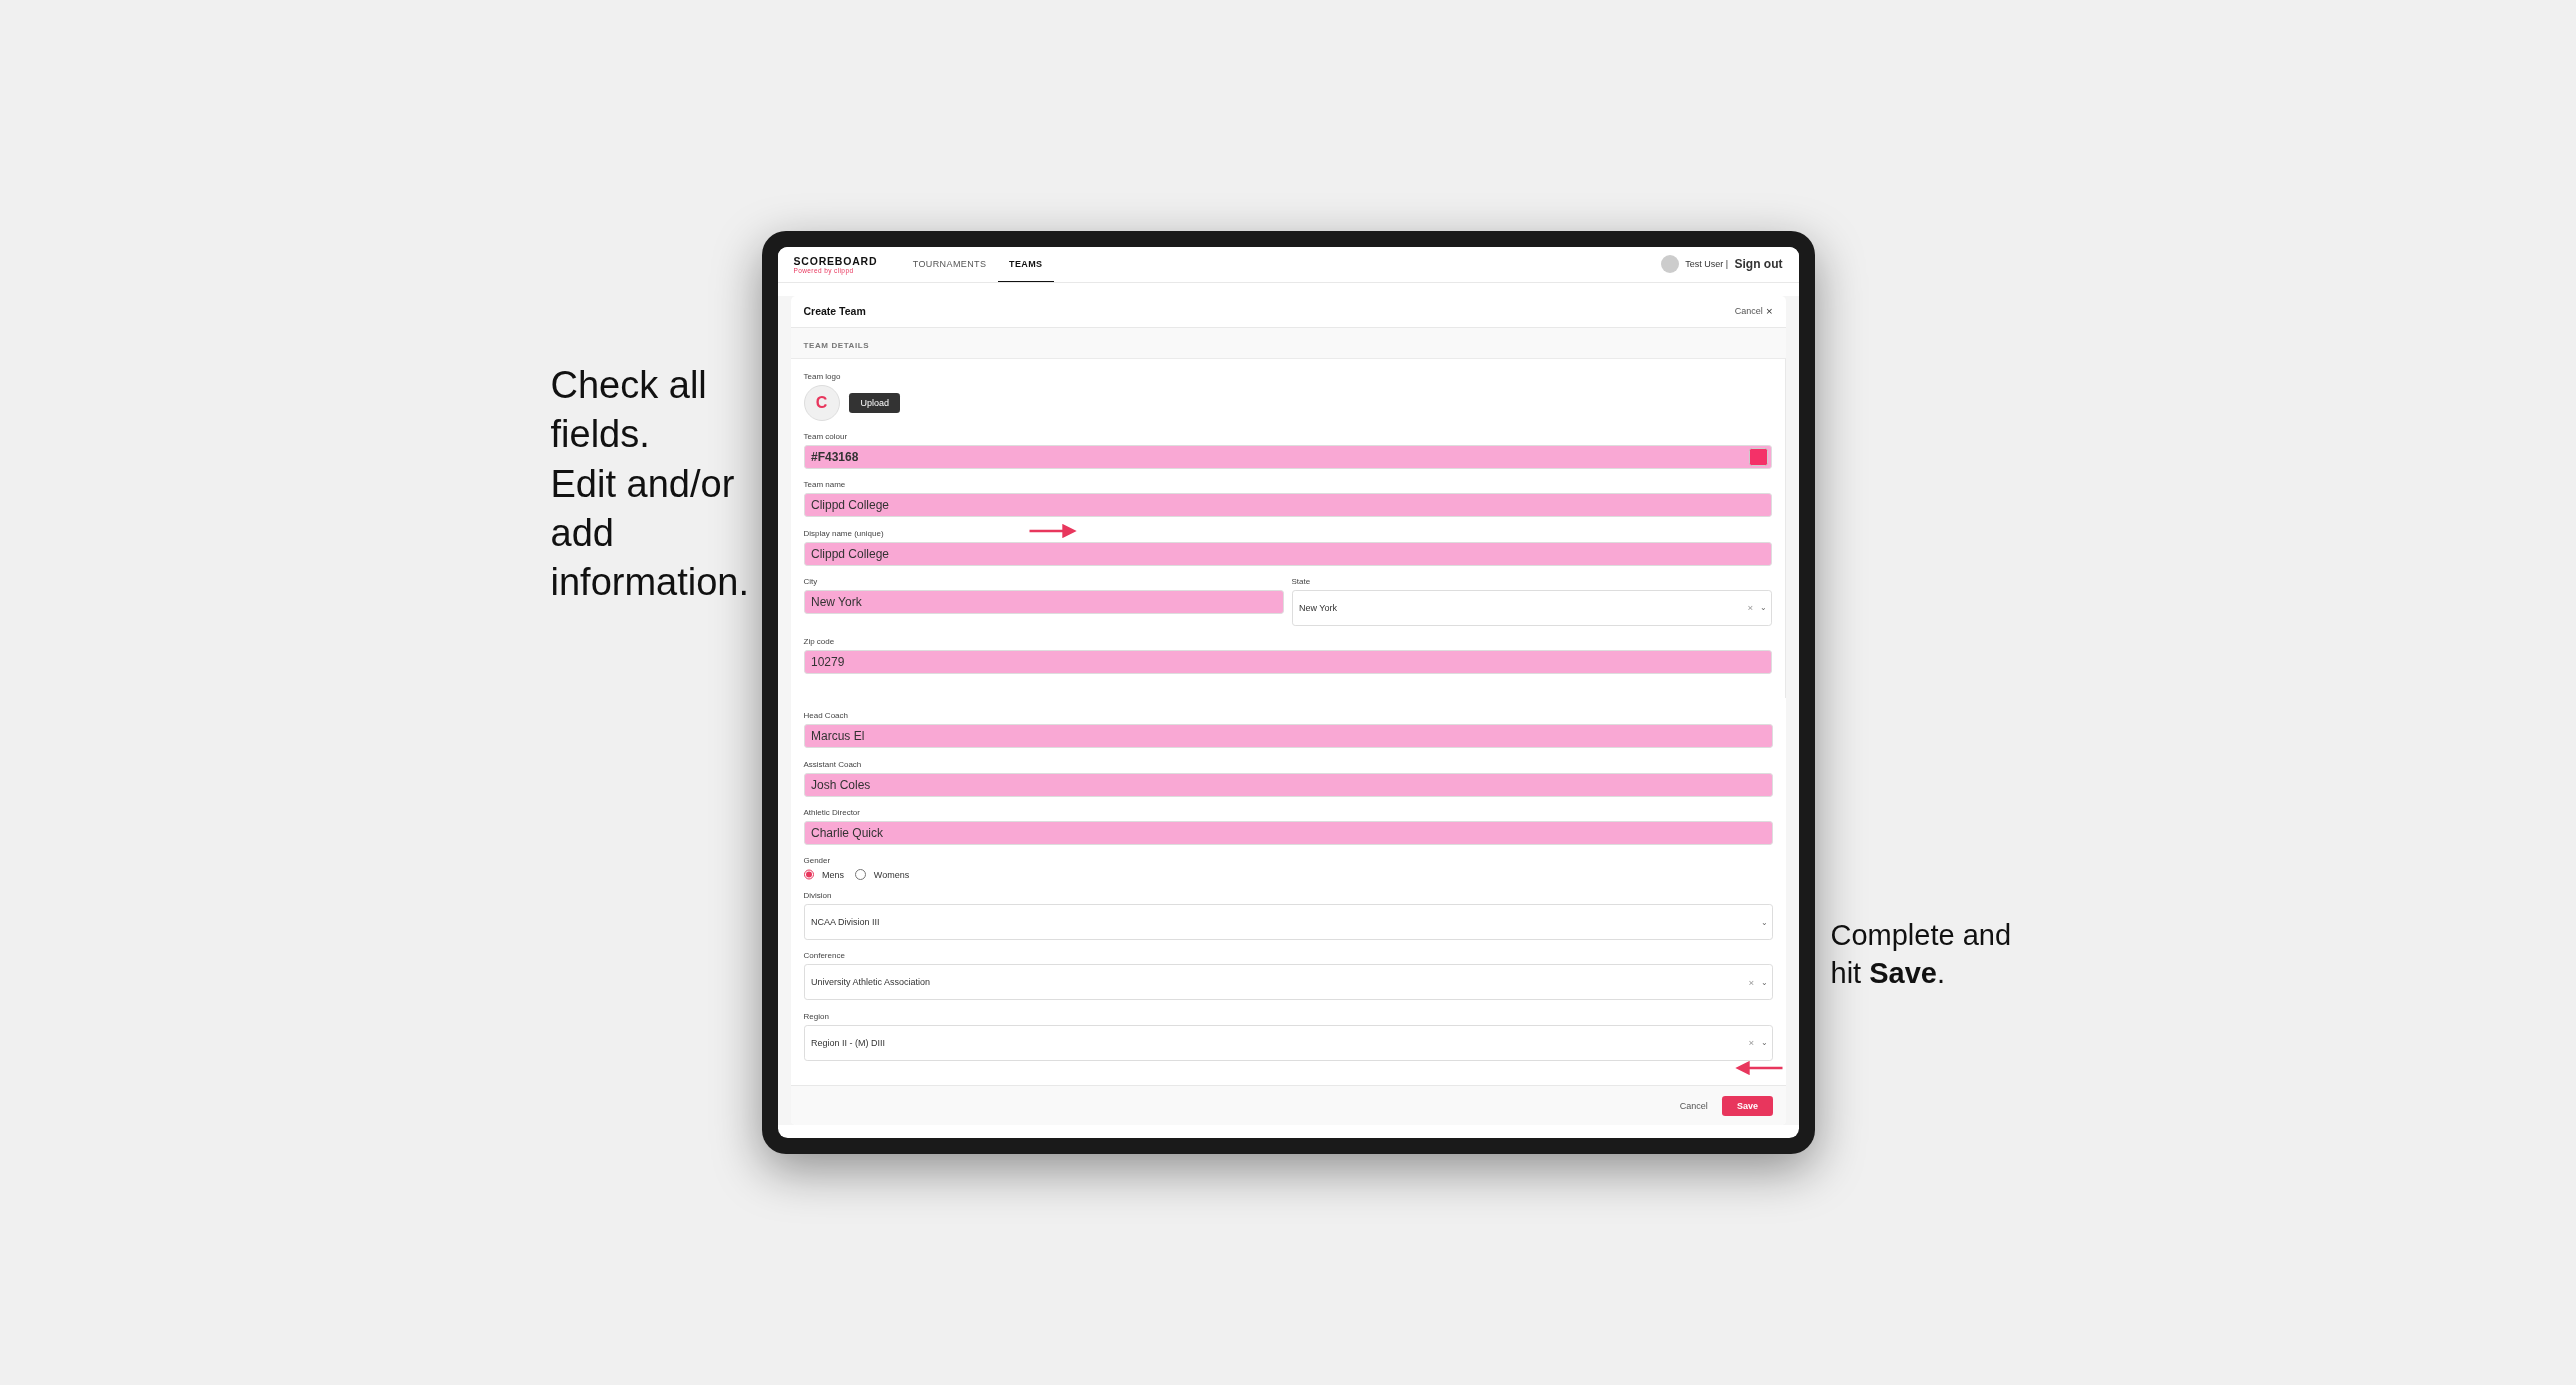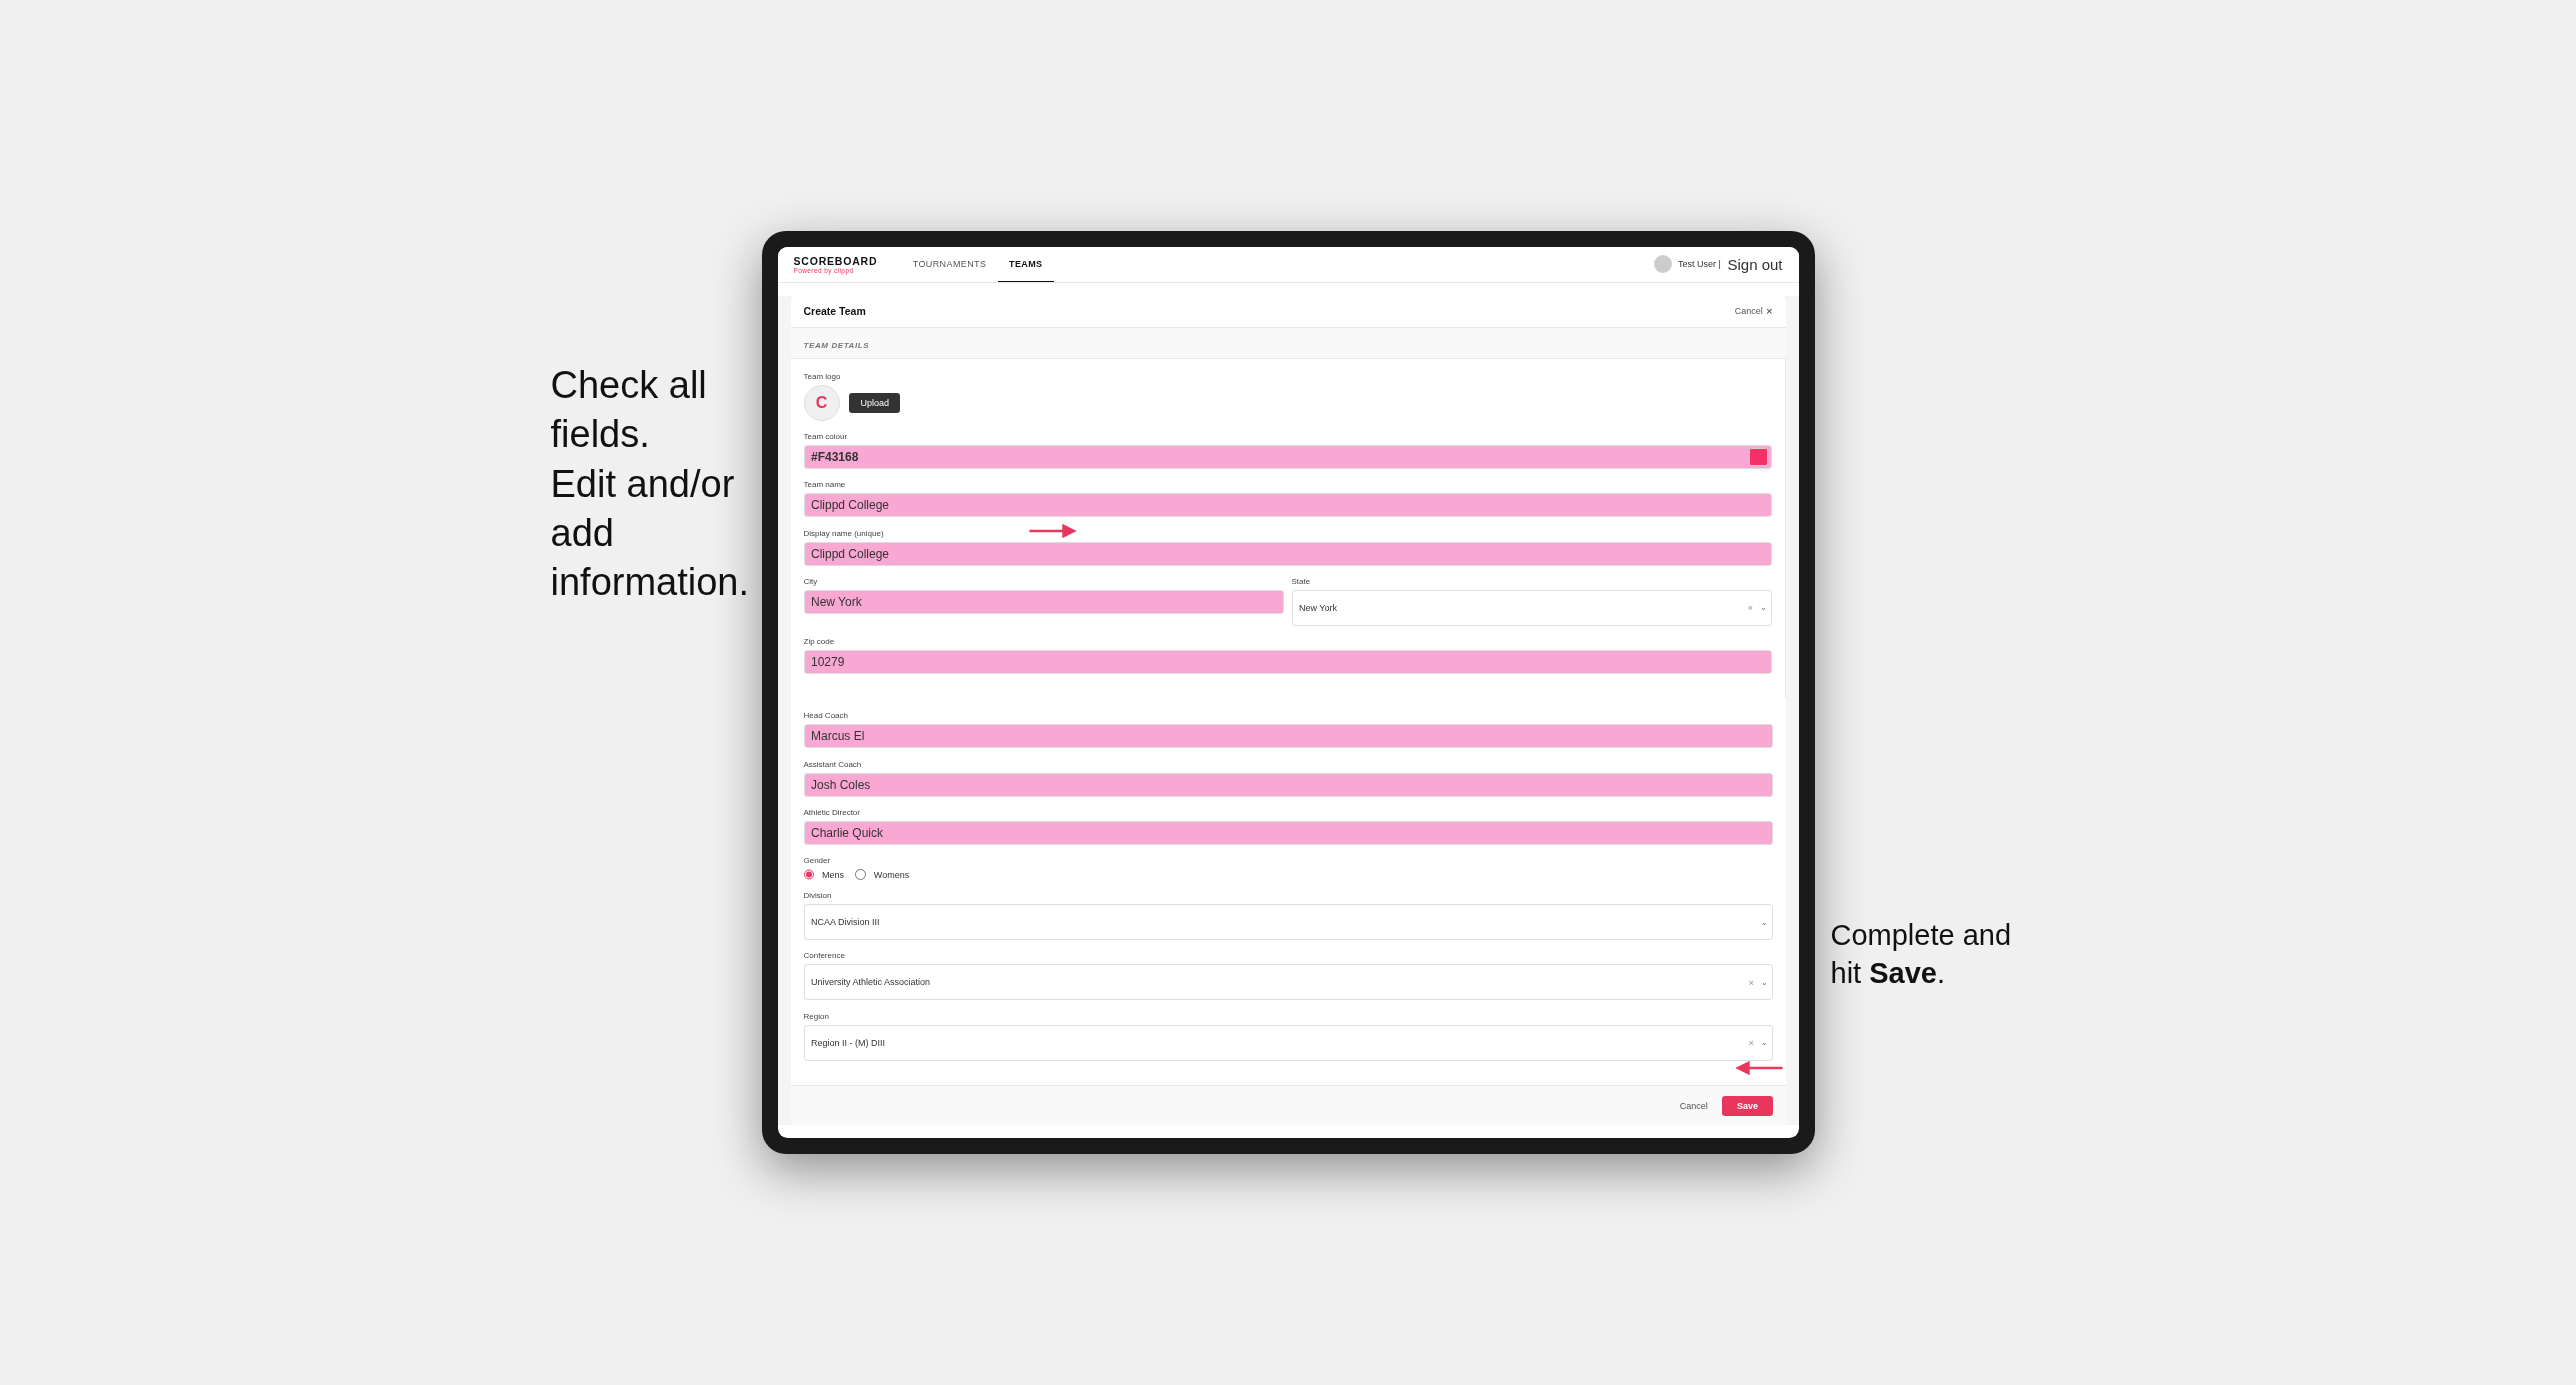--- a/index.html
+++ b/index.html
@@ -130,23 +130,24 @@
       background: #ccc;
       border-radius: 50%;
     }
 
     .user-name {
       font-size: 9px;
       color: #333;
     }
 
     .sign-out {
-      font-size: 15px;
+      font-size: 12px;
       color: #333;
       cursor: pointer;
+      font-weight: bold;
     }
 
     
     .main-content {
       background: #f5f5f5;
       min-height: calc(100% - 36px);
     }
 
     
     .panel {
@@ -190,21 +191,20 @@
       background: #f9f9f9;
       border-bottom: 0.8px solid #ebebeb;
     }
 
     .section-title {
       font-size: 8px;
       font-weight: 600;
       color: #777;
       text-transform: uppercase;
       letter-spacing: 0.6px;
-      font-style: italic;
     }
 
     
     .form-body {
       display: grid;
       grid-template-columns: 1fr;
       gap: 0;
     }
 
     .form-left, .form-right {

